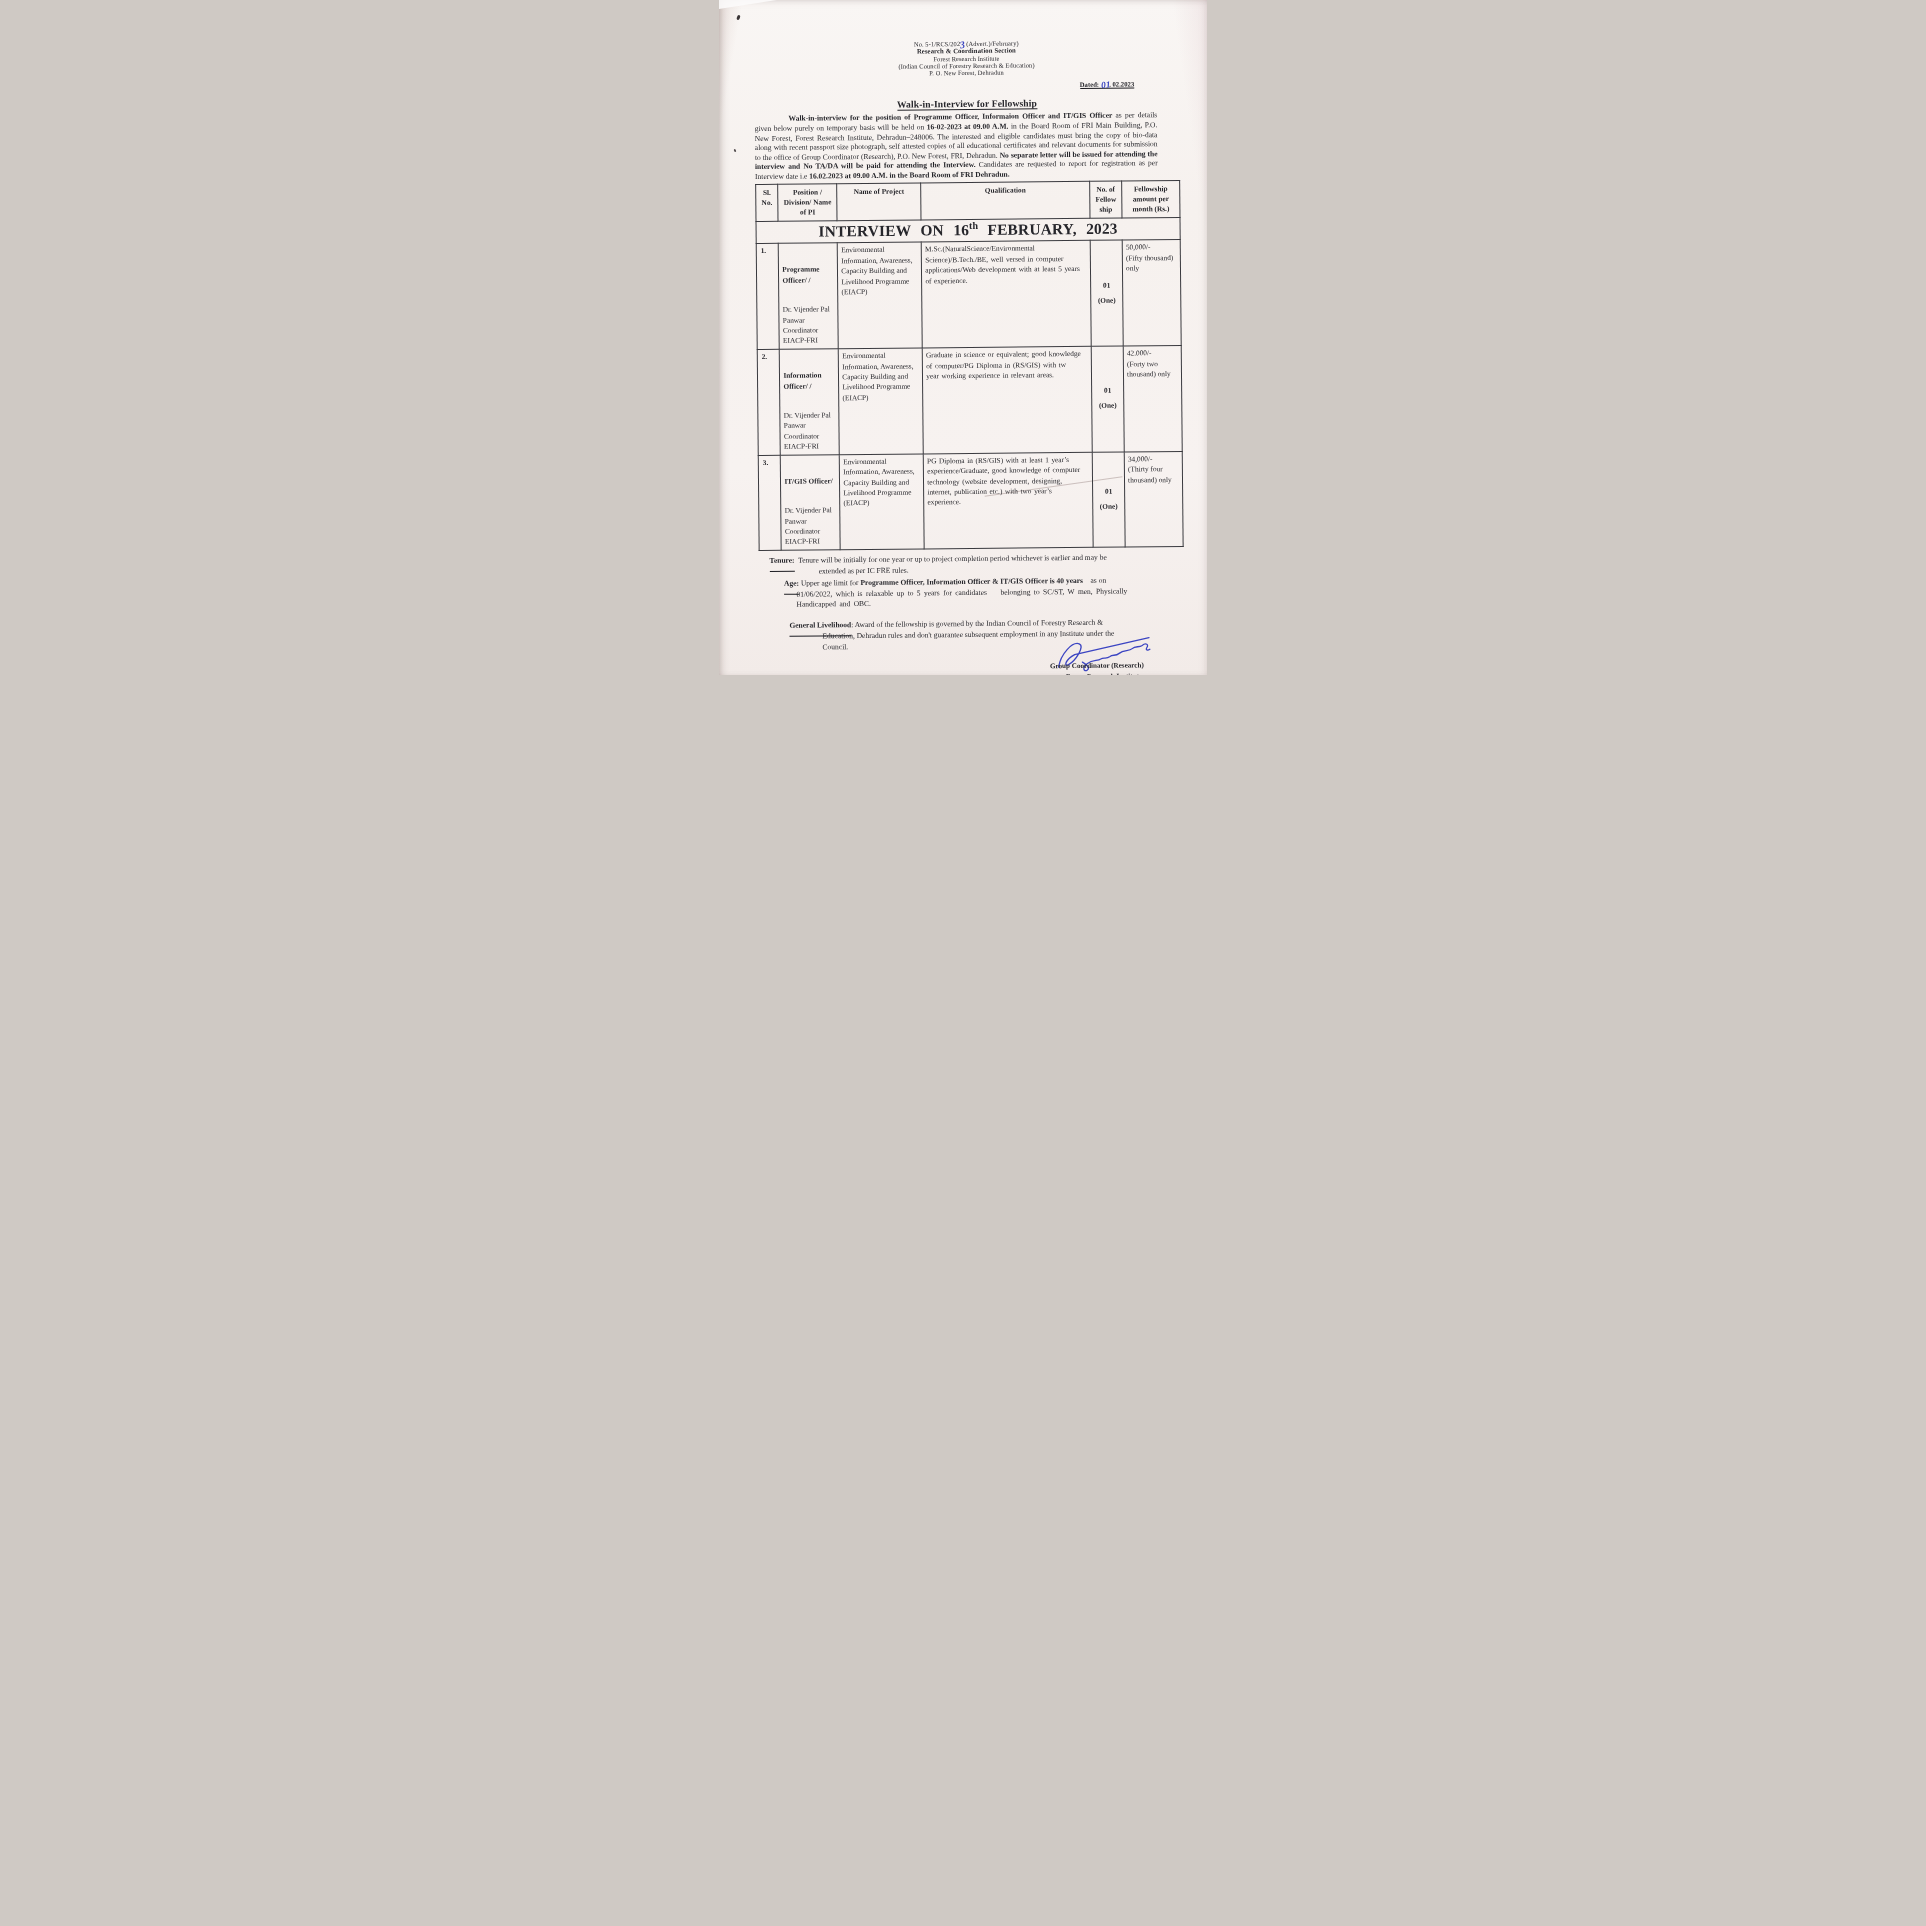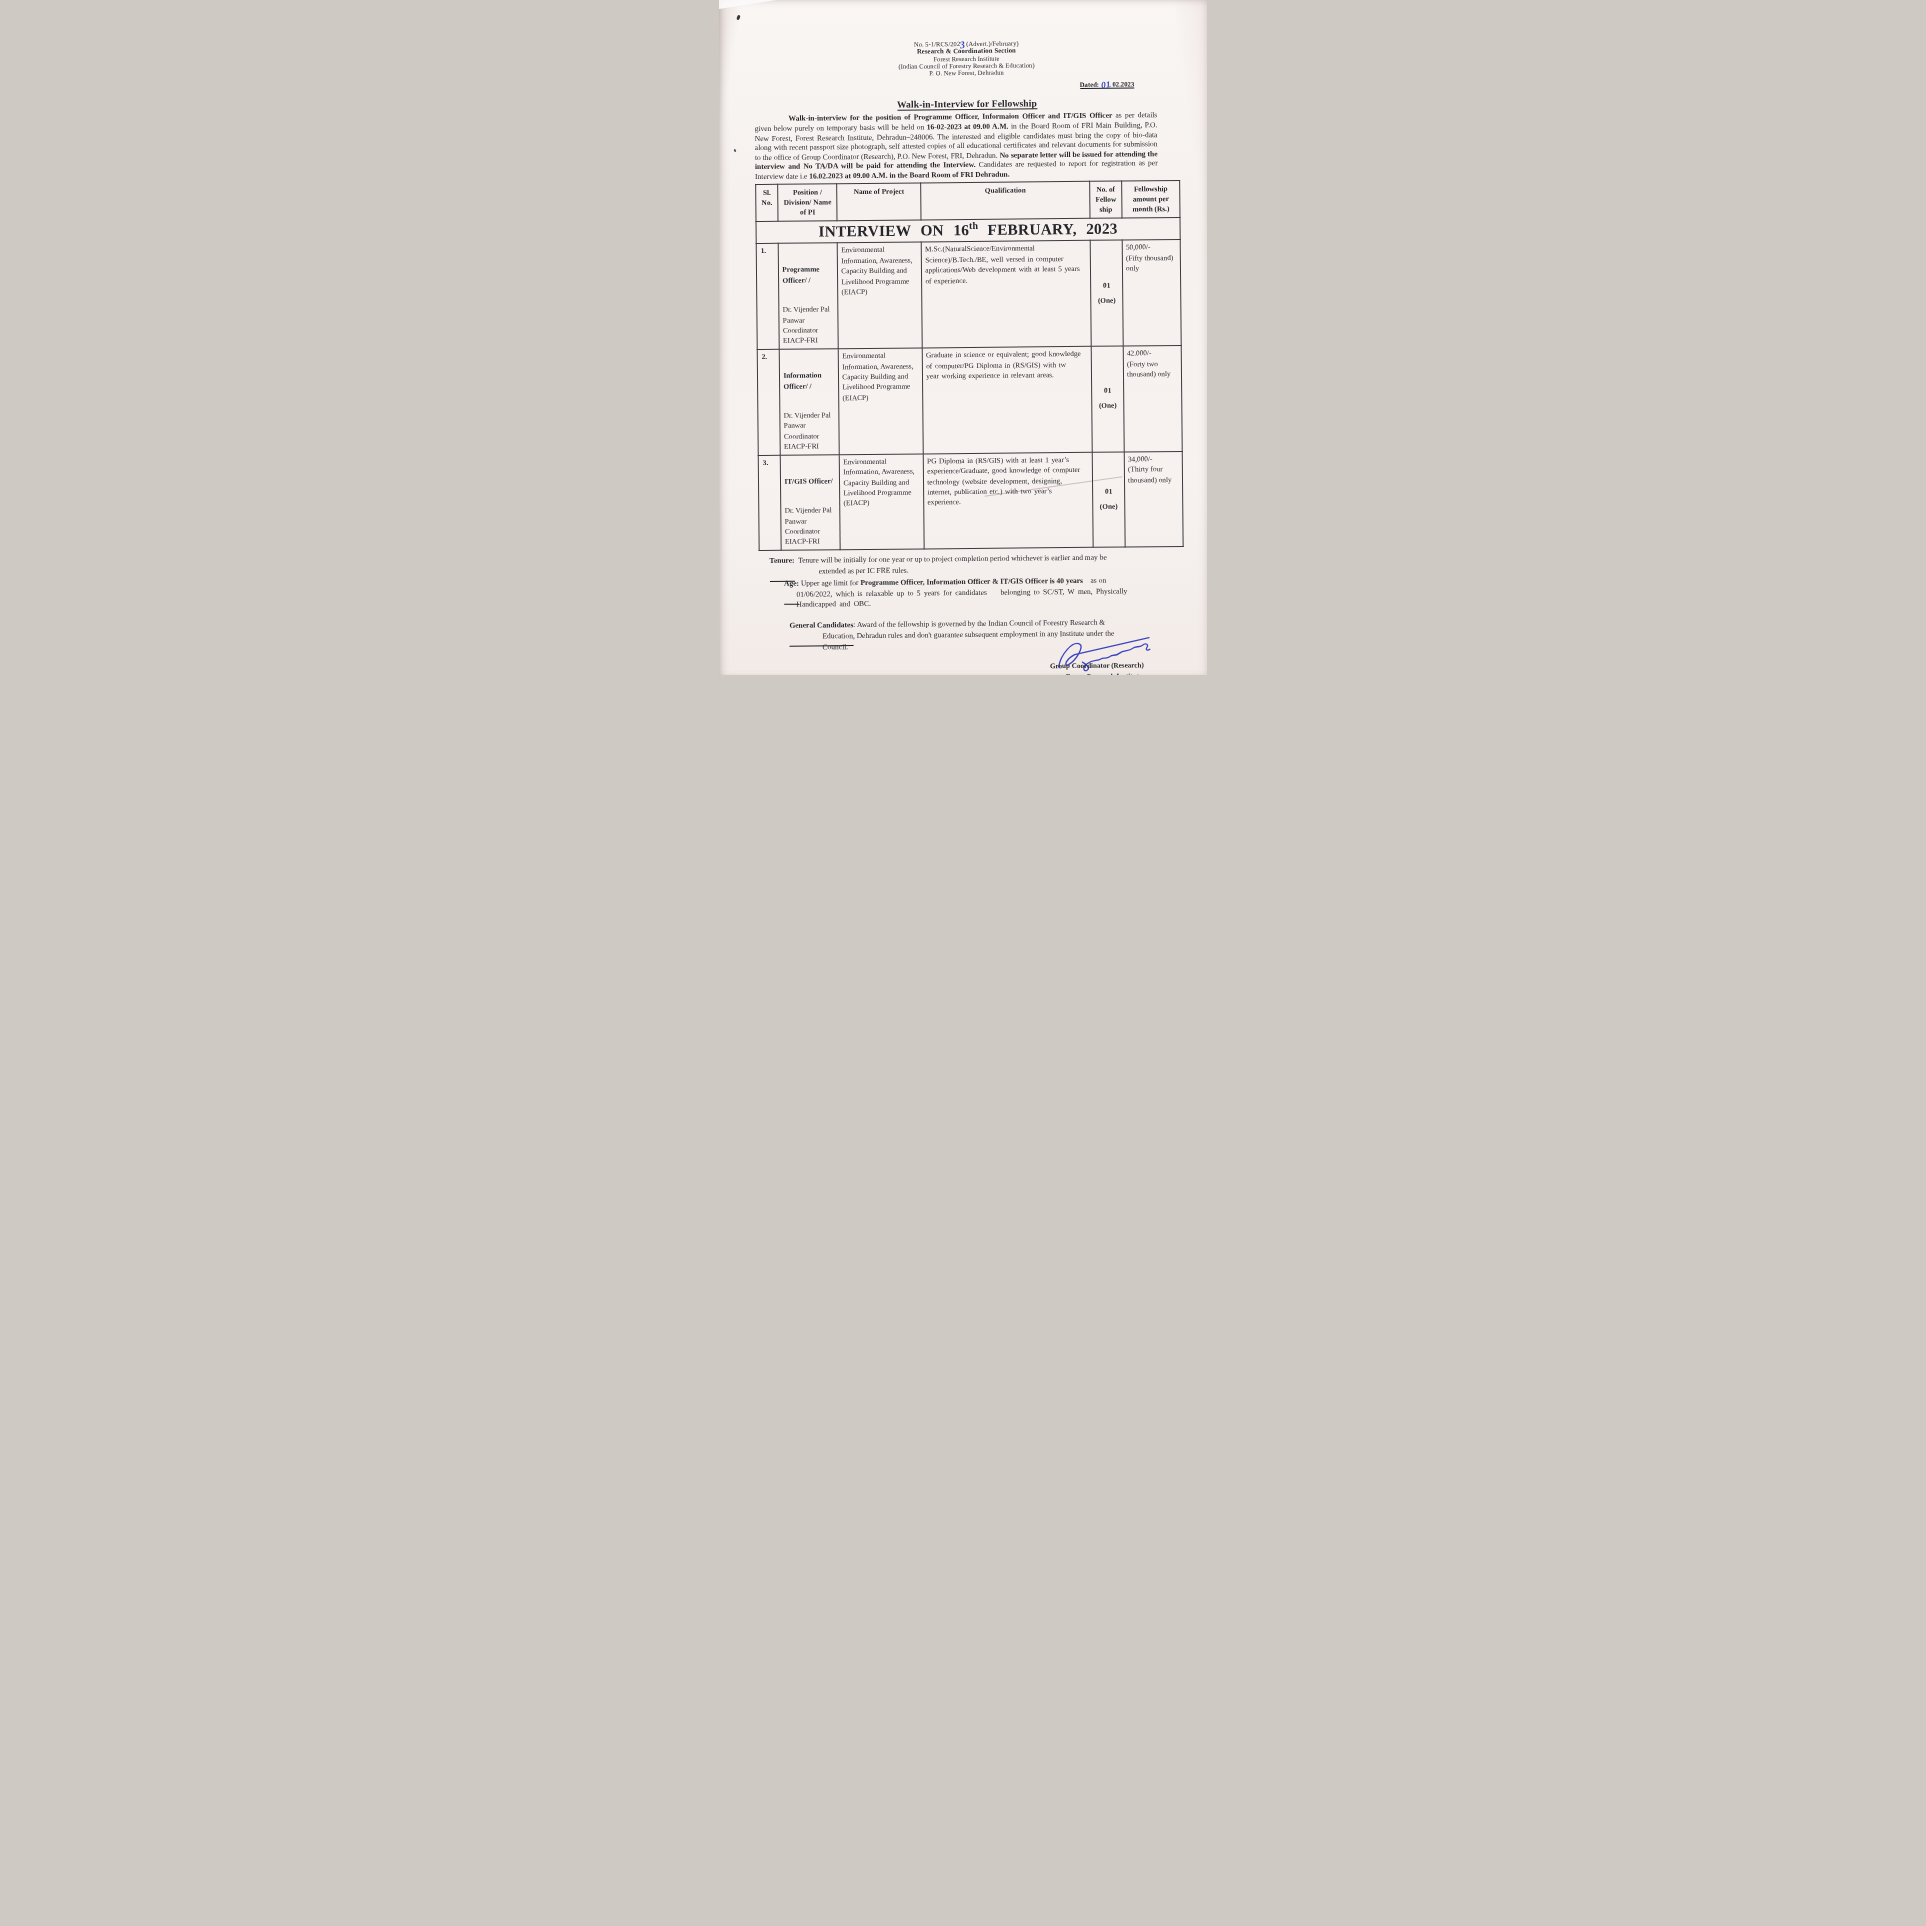--- a/index.html
+++ b/index.html
@@ -49,21 +49,21 @@
   .banner-row sup { font-size:10px; vertical-align:super; letter-spacing:0; word-spacing:0; }
   .pre { white-space:pre-line; }
   td.sl { font-weight:bold; padding-left:3.9px; }
   td.pos b, td.pos span { display:block; white-space:pre-line;margin-top:19px; }
   td.count { text-align:center; vertical-align:middle; font-weight:bold; line-height:2.05; }
   td.qual { padding-right:1.9px; word-spacing:0.8px; }
   tr.r1 td { height:54px; } tr.r2 td { height:53px; } tr.r3 td { height:50px; }
 
   .notes { margin-top:5.4px; font-size:7.5px; }
   .note-line { line-height:10.8px; white-space:pre; }
-  .lbl { font-weight:bold; border-bottom:1px solid #1c1c22; padding-bottom:16px; }
+  .lbl { font-weight:bold; border-bottom:1px solid #1c1c22; padding-bottom:6px; }
   .tenure { margin-left:10.8px; }
   .tenure .cont { margin-left:49px; }
   .age { margin-left:25px; margin-top:0.8px; }
   .age .cont { margin-left:12.3px; word-spacing:1.5px; }
   .general { margin-left:30px; margin-top:10px; }
   .general .cont { margin-left:33px; }
 
   .sig-block { position:relative; height:62px; margin-top:1.5px; }
   .sig-svg { position:absolute; top:-22.3px; right:19px; width:116px; height:48px; }
   .sig-svg path { fill:none; stroke:#3c45c2; stroke-width:3.4; stroke-linecap:round; }
@@ -198,21 +198,21 @@
       <div class="tenure">
         <div class="note-line"><span class="lbl">Tenure:</span><span>  Tenure will be initially for one year or up to project completion period whichever is earlier and may be</span></div>
         <div class="note-line cont">extended as per IC FRE rules.</div>
       </div>
       <div class="age">
         <div class="note-line"><span class="lbl">Age:</span><span> Upper age limit for </span><b>Programme Officer, Information Officer &amp; IT/GIS Officer is 40 years</b><span>    as on</span></div>
         <div class="note-line cont">01/06/2022, which is relaxable up to 5 years for candidates    belonging to SC/ST, W men, Physically</div>
         <div class="note-line cont">Handicapped and OBC.</div>
       </div>
       <div class="general">
-        <div class="note-line"><span class="lbl">General Candidates</span><span>: Award of the fellowship is governed by the Indian Council of Forestry Research &amp;</span></div>
+        <div class="note-line"><span class="lbl">General Livelihood</span><span>: Award of the fellowship is governed by the Indian Council of Forestry Research &amp;</span></div>
         <div class="note-line cont">Education, Dehradun rules and don't guarantee subsequent employment in any Institute under the</div>
         <div class="note-line cont">Council.</div>
       </div>
     </div>
 
     <div class="sig-block">
       <svg class="sig-svg" viewBox="0 0 300 125" aria-hidden="true">
         <path d="M22,96 C28,62 58,30 76,36 C92,42 66,80 48,90 C34,97 40,76 64,64 L258,22"></path>
         <path d="M84,84 C98,92 104,100 96,105 C88,110 82,98 96,88 C112,76 122,82 132,76 C140,71 146,78 156,70 C163,64 170,70 180,62 C192,52 206,58 214,50 C222,42 232,48 240,42 C250,34 258,40 252,48 C248,54 254,56 260,52"></path>
       </svg>

